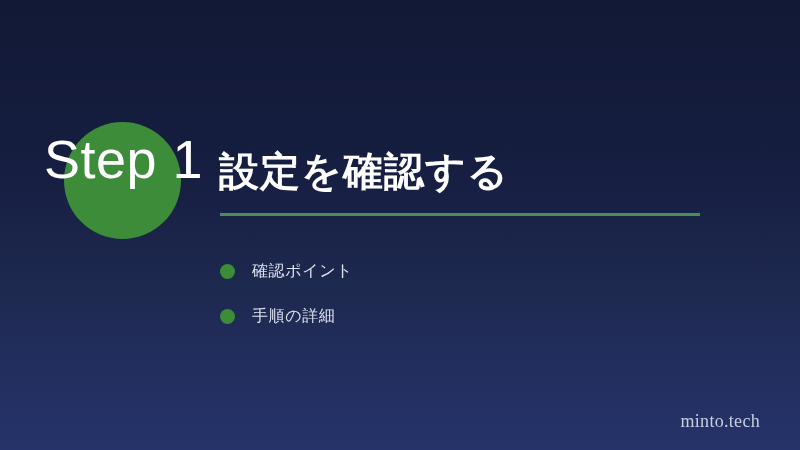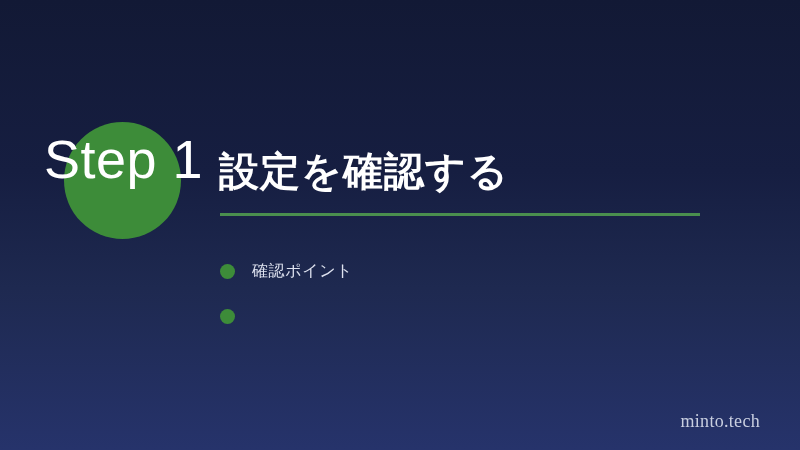--- a/index.html
+++ b/index.html
@@ -116,20 +116,21 @@
 
   <div class="bullets">
 
     <div class="bullet-row">
       <span class="bullet-dot"></span>
       <span class="bullet-text">確認ポイント</span>
     </div>
 
     <div class="bullet-row">
       <span class="bullet-dot"></span>
+      <span class="bullet-text">手順の詳細</span>
     </div>
 
 
   </div>
 
   <div class="watermark">minto.tech</div>
 
 </div>
 
 </body></html>

